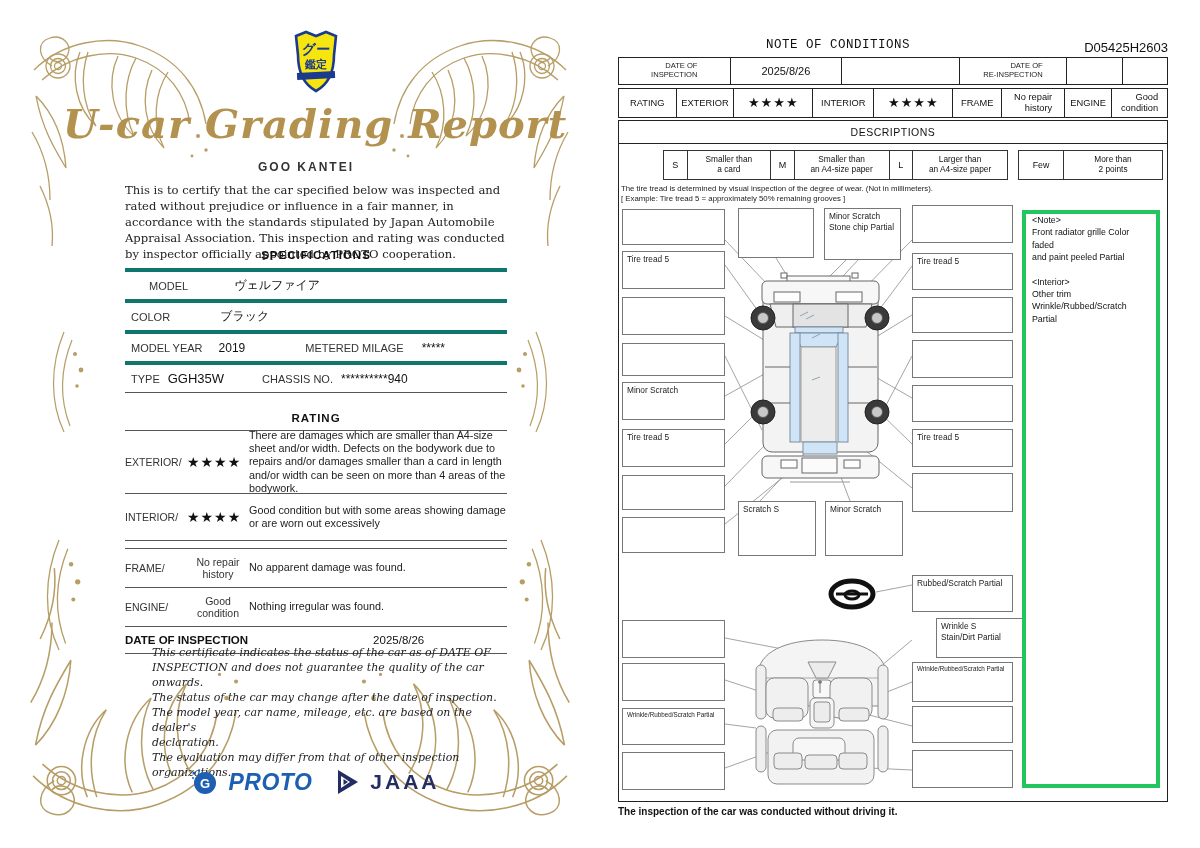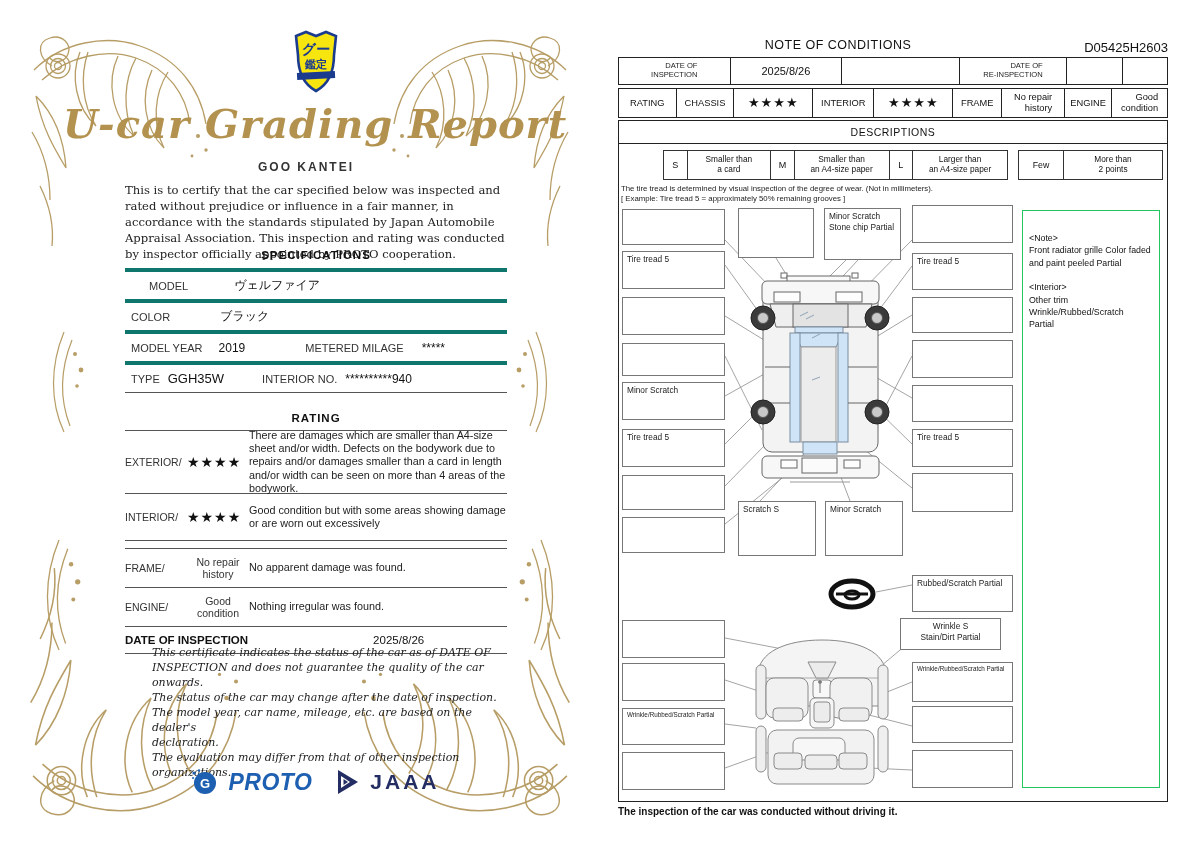--- a/index.html
+++ b/index.html
@@ -17,42 +17,42 @@
   .specrow:last-child{border-bottom:1px solid #555;}
   .speclab{font-size:11px;color:#333;}
   .specval{font-size:12px;color:#111;}
   .ratrow{border-top:1px solid #555;display:flex;align-items:center;}
   .ratlab{font-size:10.5px;color:#333;flex:0 0 62px;}
   .ratstars{font-size:14px;letter-spacing:1px;color:#111;flex:0 0 62px;}
   .ratgrade{font-size:10.5px;text-align:center;color:#333;flex:0 0 62px;line-height:1.15;}
   .rattext{font-size:10.8px;line-height:1.22;color:#222;flex:1;}
   .cert-disc{font-family:"DejaVu Serif",serif;font-size:11px;line-height:1.36;color:#222;}
   
-  .rtitle{font-size:12.5px;letter-spacing:0.5px;text-align:center;color:#111;}
+  .rtitle{font-size:12.5px;letter-spacing:0.5px;text-align:center;color:#111;font-family:Liberation Mono, monospace;}
   .rid{font-size:13px;text-align:right;color:#111;}
   .btable{border:1.3px solid #222;display:flex;background:#fff;}
   .bcell{border-left:1px solid #222;display:flex;align-items:center;justify-content:center;
          text-align:right;line-height:1.15;}
   .bcell:first-child{border-left:none;}
   .lab7{font-size:7.6px;color:#222;}
   .val11{font-size:11px;color:#111;}
   .lab9{font-size:9.3px;color:#111;}
   .stars13{font-size:13px;letter-spacing:1px;color:#111;}
   .descbox{border:1.3px solid #222;}
   .deschead{border-bottom:1.3px solid #222;display:flex;align-items:center;justify-content:center;
             font-size:10.5px;color:#111;letter-spacing:0.5px;}
   .legend{border:1.2px solid #333;display:flex;background:#fff;}
   .lcell{border-left:1px solid #333;display:flex;align-items:center;justify-content:center;
          text-align:center;font-size:8.3px;line-height:1.2;color:#111;}
   .lcell:first-child{border-left:none;}
   .tread{font-size:7.8px;color:#222;}
   .cobox{position:absolute;background:#fff;border:1px solid #777;font-size:8.3px;line-height:1.3;
          padding:2px 4px;color:#222;box-sizing:border-box;white-space:pre-line;}
   .cobox.sm{font-size:6.3px;}
-  .notepanel{border:1px solid #22c55e;font-size:8.8px;line-height:1.4;padding:21px 6px;color:#111;
+  .notepanel{border:4px solid #22c55e;font-size:8.8px;line-height:1.4;padding:0 6px;color:#111;
              background:#fff;}
   .footnote{font-size:10px;font-weight:600;color:#111;}
   
   .proto-text{font-size:23px;font-weight:800;font-style:italic;color:#1d5fb0;letter-spacing:0.5px;}
   .jaaa-text{font-size:21px;font-weight:700;color:#232d63;letter-spacing:3px;}
 </style>
 </head>
 <body>
 
 <div class="page">
@@ -119,21 +119,21 @@
     </div>
     <div class="specrow">
       <span class="speclab" style="margin-left:6px">MODEL YEAR</span>
       <span class="specval" style="margin-left:16px">2019</span>
       <span class="speclab" style="margin-left:60px">METERED MILAGE</span>
       <span class="specval" style="margin-left:18px">*****</span>
     </div>
     <div class="specrow">
       <span class="speclab" style="margin-left:6px">TYPE</span>
       <span class="specval" style="margin-left:8px;font-size:13px">GGH35W</span>
-      <span class="speclab" style="margin-left:38px">INTERIOR NO.</span>
+      <span class="speclab" style="margin-left:38px">CHASSIS NO.</span>
       <span class="specval" style="margin-left:8px">**********940</span>
     </div>
   </div>
 
   <div class="abs sec-head" style="left:125px;top:412px;width:382px;">RATING</div>
 
   <div class="abs" style="left:125px;top:430px;width:382px;">
     <div class="ratrow" style="height:62px;">
       <span class="ratlab">EXTERIOR/</span>
       <span class="ratstars">★★★★</span>
@@ -195,21 +195,21 @@
     <div class="bcell val11" style="flex:112">2025/8/26</div>
     <div class="bcell" style="flex:118"></div>
     <div class="bcell lab7 pl" style="flex:108">DATE OF
 RE-INSPECTION</div>
     <div class="bcell" style="flex:55"></div>
     <div class="bcell" style="flex:45"></div>
   </div>
 
   <div class="abs btable" style="left:618px;top:88px;width:550px;height:30px;">
     <div class="bcell lab9" style="flex:64">RATING</div>
-    <div class="bcell lab9" style="flex:64">CHASSIS</div>
+    <div class="bcell lab9" style="flex:64">EXTERIOR</div>
     <div class="bcell stars13" style="flex:88">★★★★</div>
     <div class="bcell lab9" style="flex:68">INTERIOR</div>
     <div class="bcell stars13" style="flex:88">★★★★</div>
     <div class="bcell lab9" style="flex:54">FRAME</div>
     <div class="bcell lab9 pl" style="flex:70">No repair
 history</div>
     <div class="bcell lab9" style="flex:52">ENGINE</div>
     <div class="bcell lab9 pl" style="flex:62">Good
 condition</div>
   </div>
@@ -369,21 +369,21 @@
 
   <div class="cobox" style="left:738px;top:501px;width:78px;height:55px;">Scratch S</div>
   <div class="cobox" style="left:825px;top:501px;width:78px;height:55px;">Minor Scratch</div>
 
   <div class="cobox" style="left:622px;top:620px;width:103px;height:38px;"></div>
   <div class="cobox" style="left:622px;top:663px;width:103px;height:38px;"></div>
   <div class="cobox sm" style="left:622px;top:708px;width:103px;height:37px;">Wrinkle/Rubbed/Scratch Partial</div>
   <div class="cobox" style="left:622px;top:752px;width:103px;height:38px;"></div>
 
   <div class="cobox" style="left:912px;top:575px;width:101px;height:37px;">Rubbed/Scratch Partial</div>
-  <div class="cobox" style="left:900px;top:618px;width:101px;height:32px;text-align:center;">Wrinkle S
+  <div class="cobox" style="left:936px;top:618px;width:101px;height:40px;">Wrinkle S
 Stain/Dirt Partial</div>
   <div class="cobox sm" style="left:912px;top:662px;width:101px;height:40px;">Wrinkle/Rubbed/Scratch Partial</div>
   <div class="cobox" style="left:912px;top:706px;width:101px;height:37px;"></div>
   <div class="cobox" style="left:912px;top:750px;width:101px;height:38px;"></div>
 
   <div class="abs notepanel pl" style="left:1022px;top:210px;width:138px;height:578px;">&lt;Note&gt;
 Front radiator grille Color faded
 and paint peeled Partial
 
 &lt;Interior&gt;

